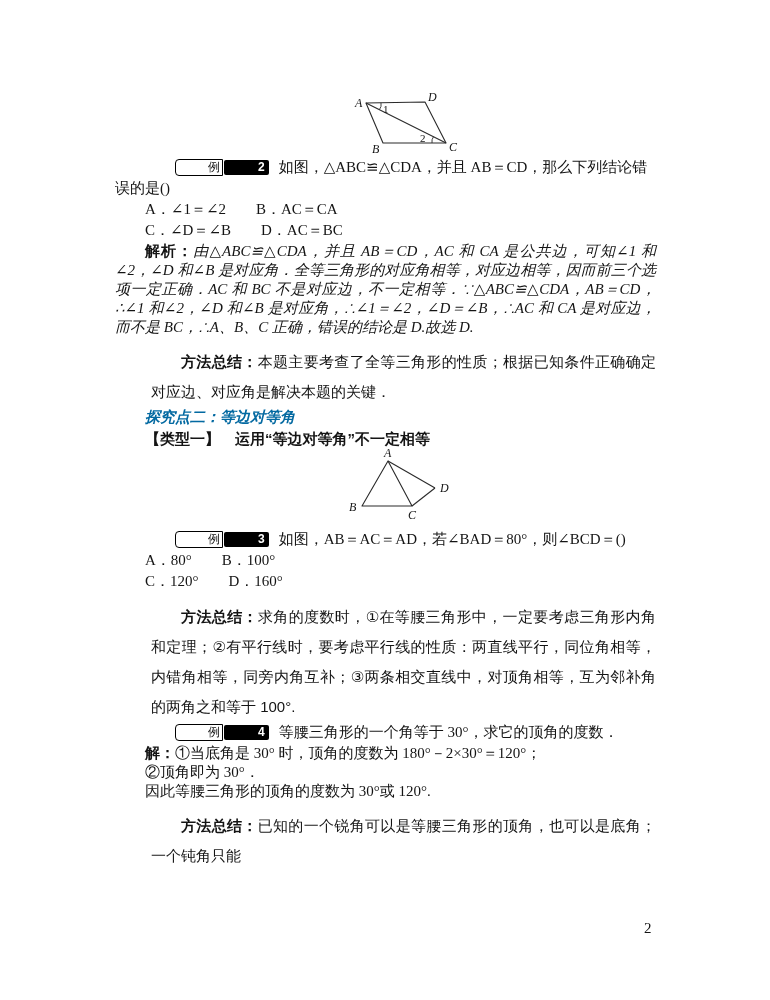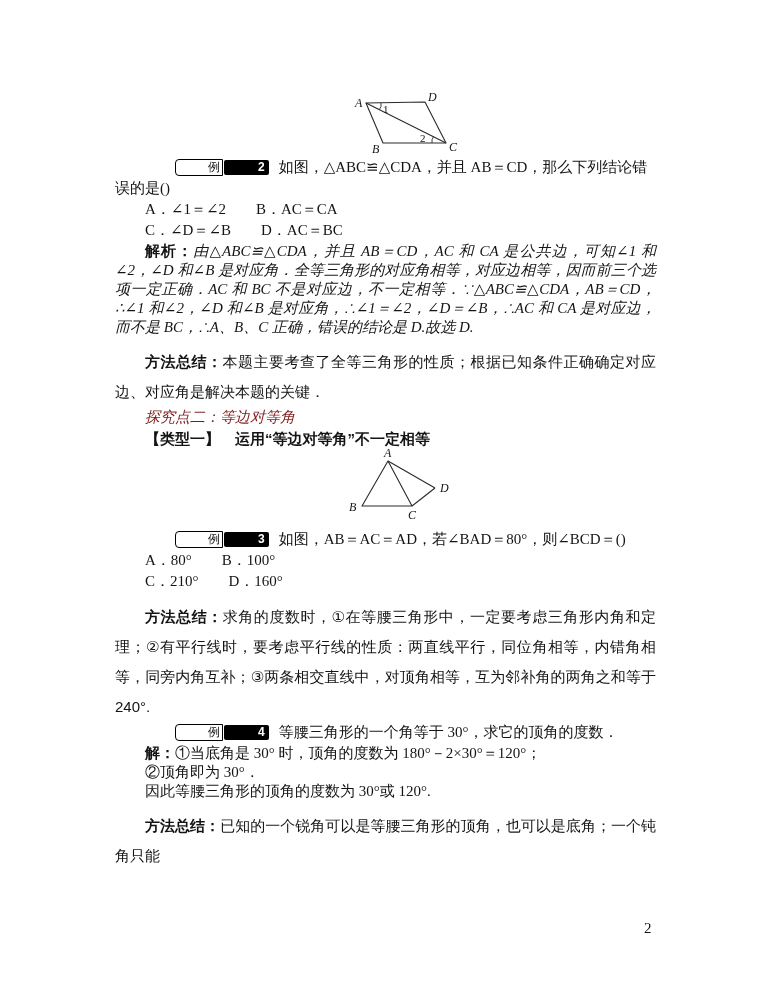--- a/index.html
+++ b/index.html
@@ -12,23 +12,23 @@
   p { margin:0; font-size:15px; line-height:21px; }
   .indent { text-indent:2em; }
   .just { text-align:justify; line-height:19px; text-indent:2em; }
   .label-b {
     font-family:"Liberation Sans","DejaVu Sans",sans-serif;
     font-weight:bold; font-style:normal;
   }
   .kaiti { font-style:italic; }
   .summary {
     font-family:"Liberation Sans","DejaVu Sans",sans-serif;
-    line-height:30px; margin-top:10px; text-indent:2em; text-align:justify;
+    line-height:30px; margin-top:10px; text-indent:2em; text-align:justify;margin-left:36px;
   }
-  .explore-heading { font-style:italic; color:#7f1d1d; text-indent:2em; }
+  .explore-heading { font-style:italic; color:#0369a1; text-indent:2em;font-weight:bold; }
   .type-heading {
     font-family:"Liberation Sans","DejaVu Sans",sans-serif;
     font-weight:bold; text-indent:2em;
   }
   .badge {
     display:inline-block; white-space:nowrap; margin-right:10px;
     font-family:"Liberation Sans","DejaVu Sans",sans-serif;
     font-size:12px; line-height:15px; vertical-align:1px;
   }
   .b-label {
@@ -113,24 +113,24 @@
     </svg>
   </div>
 
   <p class="indent">
     <span class="badge"><span class="b-label">例</span><span class="b-num">3</span></span><span>如图，AB＝AC＝AD，若∠BAD＝80°，则∠BCD＝()</span>
   </p>
   <p class="indent">
     <span>A．80°</span><span class="opt2">B．100°</span>
   </p>
   <p class="indent">
-    <span>C．210°</span><span class="opt2">D．160°</span>
+    <span>C．120°</span><span class="opt2">D．160°</span>
   </p>
   <p class="summary">
-    <span class="label-b">方法总结：</span><span>求角的度数时，①在等腰三角形中，一定要考虑三角形内角和定理；②有平行线时，要考虑平行线的性质：两直线平行，同位角相等，内错角相等，同旁内角互补；③两条相交直线中，对顶角相等，互为邻补角的两角之和等于 240°.</span>
+    <span class="label-b">方法总结：</span><span>求角的度数时，①在等腰三角形中，一定要考虑三角形内角和定理；②有平行线时，要考虑平行线的性质：两直线平行，同位角相等，内错角相等，同旁内角互补；③两条相交直线中，对顶角相等，互为邻补角的两角之和等于 100°.</span>
   </p>
 
 
   <p class="indent">
     <span class="badge"><span class="b-label">例</span><span class="b-num">4</span></span><span>等腰三角形的一个角等于 30°，求它的顶角的度数．</span>
   </p>
   <p class="just">
     <span class="label-b">解：</span><span>①当底角是 30° 时，顶角的度数为 180°－2×30°＝120°；</span>
   </p>
   <p class="just">②顶角即为 30°．</p>

